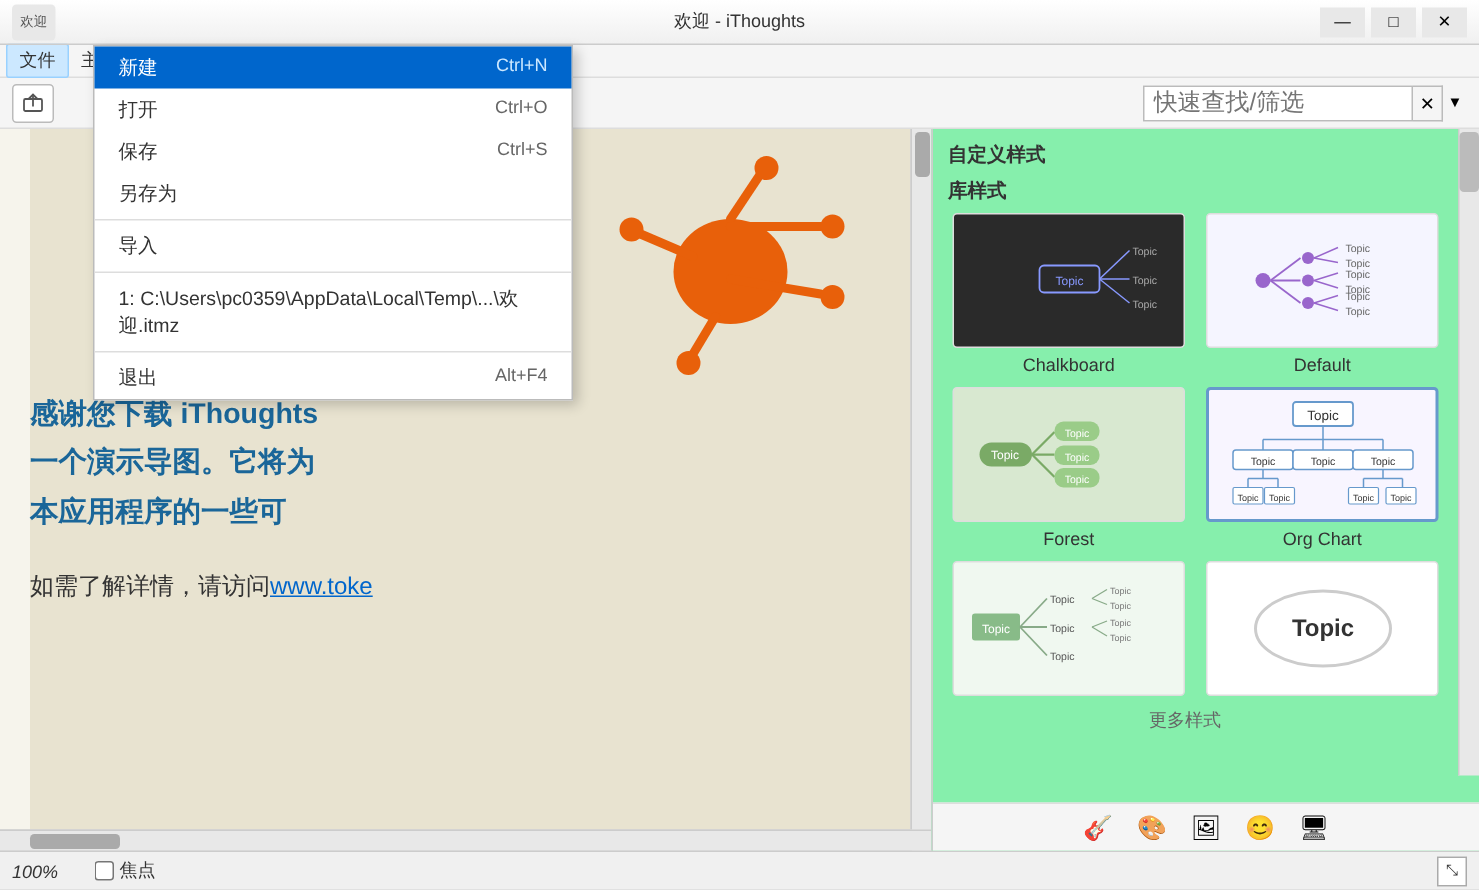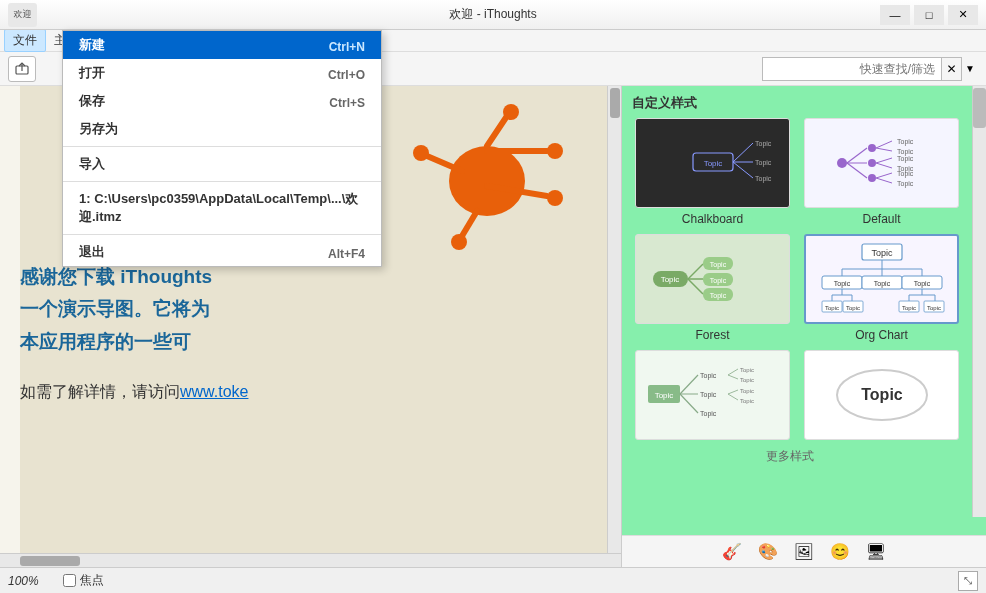--- a/index.html
+++ b/index.html
@@ -103,23 +103,22 @@
     .search-box {
       display: flex;
       align-items: center;
       margin-left: auto;
     }
     .search-input {
       width: 180px;
       height: 24px;
       border: 1px solid #bbb;
       padding: 2px 6px;
-      font-size: 12px;
+      font-size: 16px;
       outline: none;
-      text-align: right;
     }
     .search-clear-btn {
       width: 20px;
       height: 24px;
       border: 1px solid #bbb;
       border-left: none;
       background: #f5f5f5;
       cursor: pointer;
       display: flex;
       align-items: center;
@@ -349,25 +348,24 @@
       left: 62px;
       width: 320px;
       background: white;
       border: 1px solid #bbb;
       box-shadow: 3px 3px 8px rgba(0,0,0,0.2);
       z-index: 1000;
       font-size: 13px;
     }
     .dropdown-item {
       display: flex;
-      align-items: flex-end;
+      align-items: flex-start;
       padding: 5px 16px;
       cursor: pointer;
       color: #333;
-      font-weight: bold;
     }
     .dropdown-item .shortcut {
       margin-left: auto;
       color: #666;
       font-size: 12px;
     }
     .dropdown-sep {
       height: 1px;
       background: #ddd;
       margin: 3px 0;
@@ -475,20 +473,21 @@
   </div>
 
   <div class="right-panel">
 
     <div class="right-panel-scroll-v">
       <div class="scroll-thumb"></div>
     </div>
 
     <div class="panel-content">
       <div class="panel-section-title">自定义样式</div>
+      <div class="panel-section-title">库样式</div>
 
       <div class="style-grid">
 
         <div class="style-item">
           <div class="style-thumb chalkboard">
             <svg width="140" height="80" viewBox="0 0 140 80">
 
               <rect x="50" y="30" width="40" height="18" rx="3" fill="none" stroke="#8899ff" stroke-width="1.2"></rect>
               <text x="70" y="43" text-anchor="middle" font-size="8" fill="#8899ff">Topic</text>
 

